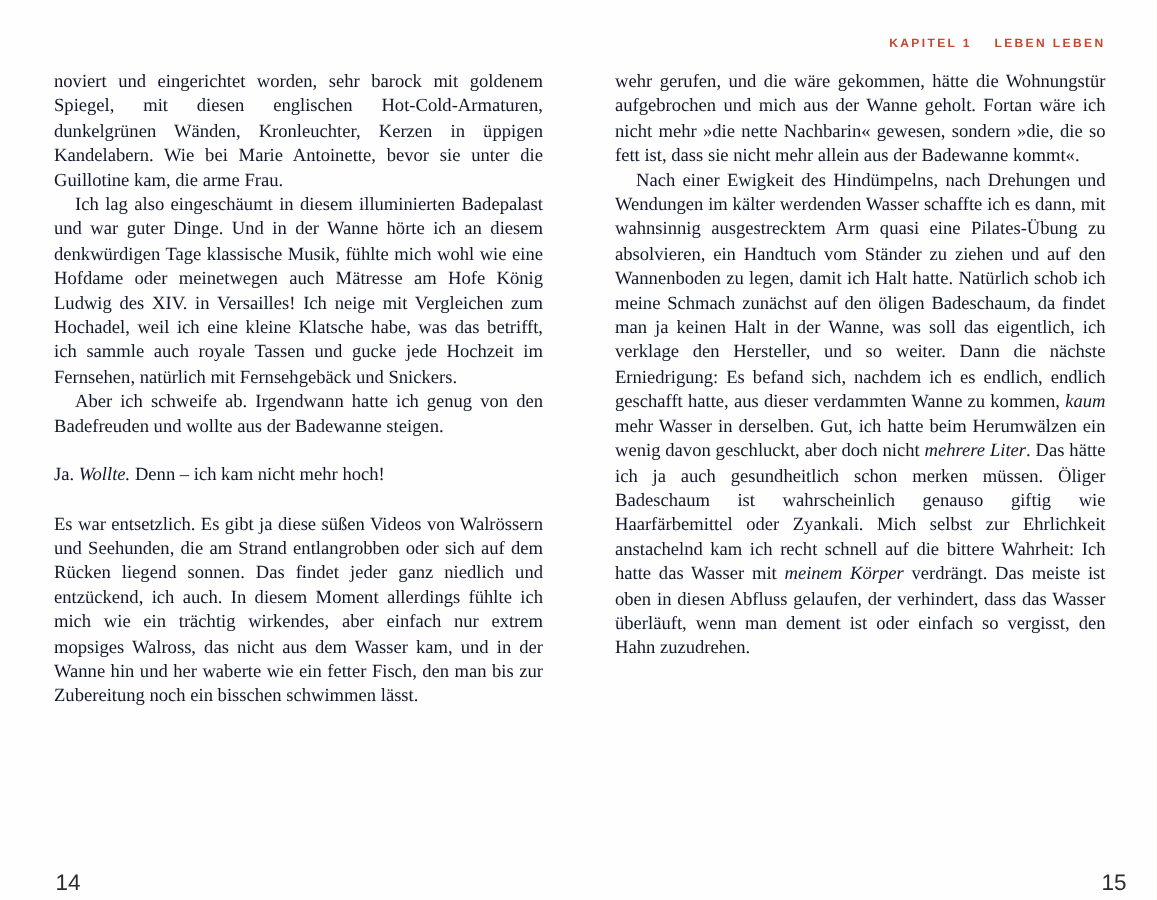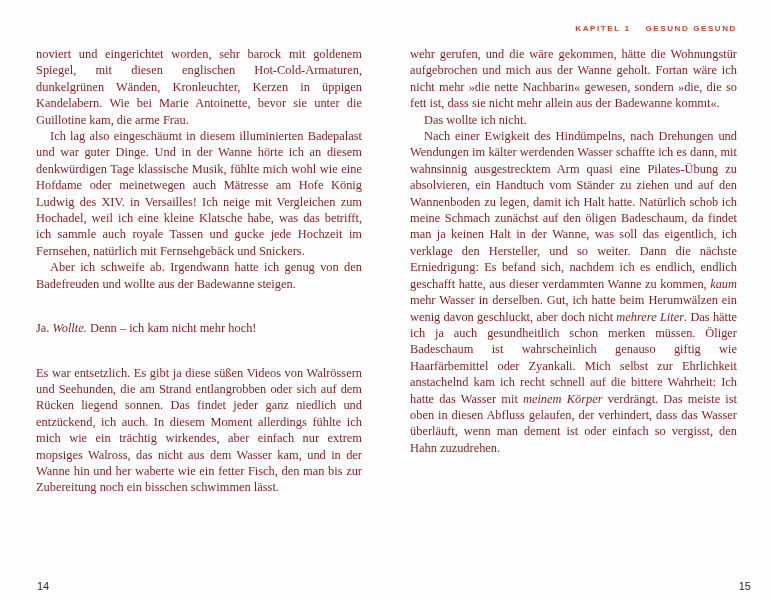--- a/index.html
+++ b/index.html
@@ -12,57 +12,56 @@
   .chapter-header {
     position:absolute; top:24px; right:34px;
     font-family:"Liberation Sans", sans-serif;
     font-size:8px; font-weight:bold; letter-spacing:1.6px;
     color:var(--accent, #c4472e);
     display:flex; gap:15px; align-items:baseline;
   }
   .page-text {
     position:absolute; top:46px;
     font-size:12.4px; line-height:16.4px;
-    text-align:justify; color:#7f1d1d;
+    text-align:justify; color:#0f172a;
   }
   #left-text  { left:36px;  width:326px; }
   #right-text { left:410px; width:327px; }
   .para { margin:0; }
   .para.indent { text-indent:14px; }
-  .para.gap { margin-top:28px; }
+  .para.gap { margin-top:16px; }
   .para em { font-style:italic;font-family:Liberation Serif, serif; }
   .page-number {
     position:absolute; top:580px;
     font-family:"Liberation Sans", sans-serif;
-    font-size:11px; color:#2b2b2b;
+    font-size:15px; color:#2b2b2b;
   }
   #page-number-left  { left:37px; }
   #page-number-right { right:20px; }
 </style>
 </head>
 <body>
 
 <div class="book">
 
   <div class="chapter-header">
     <span>KAPITEL 1</span>
-    <span>GESUND GESUND</span>
+    <span>LEBEN LEBEN</span>
   </div>
 
   <div class="page-text" id="left-text">
       <p class="para"><span>noviert und eingerichtet worden, sehr barock mit goldenem Spiegel, mit diesen englischen Hot-Cold-Armaturen, dunkelgrünen Wänden, Kronleuchter, Kerzen in üppigen Kandelabern. Wie bei Marie Antoinette, bevor sie unter die Guillotine kam, die arme Frau.</span></p>
       <p class="para indent"><span>Ich lag also eingeschäumt in diesem illuminierten Badepalast und war guter Dinge. Und in der Wanne hörte ich an diesem denkwürdigen Tage klassische Musik, fühlte mich wohl wie eine Hofdame oder meinetwegen auch Mätresse am Hofe König Ludwig des XIV. in Versailles! Ich neige mit Vergleichen zum Hochadel, weil ich eine kleine Klatsche habe, was das betrifft, ich sammle auch royale Tassen und gucke jede Hochzeit im Fernsehen, natürlich mit Fernsehgebäck und Snickers.</span></p>
       <p class="para indent"><span>Aber ich schweife ab. Irgendwann hatte ich genug von den Badefreuden und wollte aus der Badewanne steigen.</span></p>
       <p class="para gap"><span>Ja. </span><em>Wollte.</em><span> Denn – ich kam nicht mehr hoch!</span></p>
       <p class="para gap"><span>Es war entsetzlich. Es gibt ja diese süßen Videos von Walrössern und Seehunden, die am Strand entlangrobben oder sich auf dem Rücken liegend sonnen. Das findet jeder ganz niedlich und entzückend, ich auch. In diesem Moment allerdings fühlte ich mich wie ein trächtig wirkendes, aber einfach nur extrem mopsiges Walross, das nicht aus dem Wasser kam, und in der Wanne hin und her waberte wie ein fetter Fisch, den man bis zur Zubereitung noch ein bisschen schwimmen lässt.</span></p>
     </div>
 
   <div class="page-text" id="right-text">
       <p class="para"><span>wehr gerufen, und die wäre gekommen, hätte die Wohnungstür aufgebrochen und mich aus der Wanne geholt. Fortan wäre ich nicht mehr »die nette Nachbarin« gewesen, sondern »die, die so fett ist, dass sie nicht mehr allein aus der Badewanne kommt«.</span></p>
-      <p class="para indent"><span>Das wollte ich nicht.</span></p>
       <p class="para indent"><span>Nach einer Ewigkeit des Hindümpelns, nach Drehungen und Wendungen im kälter werdenden Wasser schaffte ich es dann, mit wahnsinnig ausgestrecktem Arm quasi eine Pilates-Übung zu absolvieren, ein Handtuch vom Ständer zu ziehen und auf den Wannenboden zu legen, damit ich Halt hatte. Natürlich schob ich meine Schmach zunächst auf den öligen Badeschaum, da findet man ja keinen Halt in der Wanne, was soll das eigentlich, ich verklage den Hersteller, und so weiter. Dann die nächste Erniedrigung: Es befand sich, nachdem ich es endlich, endlich geschafft hatte, aus dieser verdammten Wanne zu kommen, </span><em>kaum</em><span> mehr Wasser in derselben. Gut, ich hatte beim Herumwälzen ein wenig davon geschluckt, aber doch nicht </span><em>mehrere Liter</em><span>. Das hätte ich ja auch gesundheitlich schon merken müssen. Öliger Badeschaum ist wahrscheinlich genauso giftig wie Haarfärbemittel oder Zyankali. Mich selbst zur Ehrlichkeit anstachelnd kam ich recht schnell auf die bittere Wahrheit: Ich hatte das Wasser mit </span><em>meinem Körper</em><span> verdrängt. Das meiste ist oben in diesen Abfluss gelaufen, der verhindert, dass das Wasser überläuft, wenn man dement ist oder einfach so vergisst, den Hahn zuzudrehen.</span></p>
     </div>
 
   <div class="page-number" id="page-number-left">14</div>
 
   <div class="page-number" id="page-number-right">15</div>
 
 </div>
 
 </body></html>

